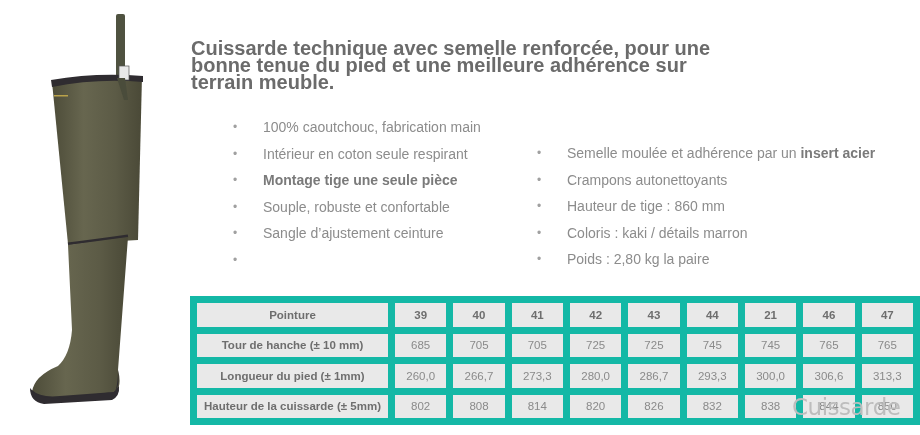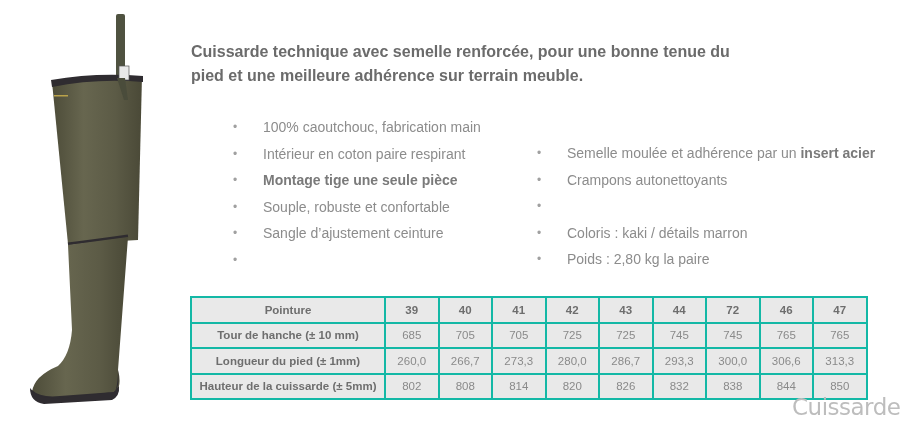--- a/index.html
+++ b/index.html
@@ -3,38 +3,38 @@
   <meta charset="utf-8">
   <style>
     html, body { margin:0; padding:0; }
     body {
       width:920px; height:435px; background:#ffffff; position:relative; overflow:hidden;
       font-family:"Liberation Sans", sans-serif;
     }
     .boot { position:absolute; left:0; top:0; width:180px; height:435px; }
     .intro {
       position:absolute; left:191px; top:40px; width:540px;
-      font-weight:bold; font-size:16px; line-height:24px; color:#6b6b6b;
+      font-weight:bold; font-size:20px; line-height:17px; color:#6b6b6b;
     }
     .features { position:absolute; top:117px; margin:0; padding:0; list-style:none; }
     .features li {
       position:relative; height:26.5px; line-height:20px; font-size:14px; color:#8c8c8c;
       padding-left:30px; white-space:nowrap;
     }
     .features li .bullet { position:absolute; left:0; top:0; color:#a0a0a0; font-size:12px; }
     .features li b { color:#7a7a7a; }
     .col-left { left:233px; }
     .col-right { left:537px; top:143px; }
 
     table.sizes {
       position:absolute; left:190px; top:296px; border-collapse:collapse;
       font-size:11.5px; color:#8a8a8a;
     }
     table.sizes td, table.sizes th {
-      background:#e9e9e9; border:2px solid #14b8a6; height:23.5px; padding:0;
+      background:#e9e9e9; border:7px solid #14b8a6; height:23.5px; padding:0;
       text-align:center;
     }
     table.sizes th { font-weight:bold; color:#6e6e6e; }
     table.sizes td.label { font-weight:bold; color:#6e6e6e; width:192px; }
     table.sizes td.num, table.sizes th.num { width:51.5px; }
     .watermark {
       position:absolute; left:792px; top:394px; font-size:23px; color:#bdbdbd;
       font-family:"DejaVu Sans", sans-serif; letter-spacing:-0.5px;
     }
   </style>
@@ -67,46 +67,46 @@
   <path d="M68 245 L128 237 L118 370 Q122 385 116 392 L60 400 Q38 402 32 392 Q34 376 58 366 Q70 355 72 330 Z" fill="url(#bootg)"></path>
 
   <path d="M32 392 Q34 398 40 402 L110 398 Q118 394 118 370 Q120 388 114 392 L60 396 Q40 398 32 390 Z" fill="#2f2c30"></path>
   <path d="M30 388 Q30 402 44 404 L112 400 Q120 396 119 386 L114 392 L60 398 Q38 400 30 388 Z" fill="#2f2c30"></path>
 </svg>
 
 <div class="intro">Cuissarde technique avec semelle renforcée, pour une bonne tenue du pied et une meilleure adhérence sur terrain meuble.</div>
 
 <ul class="features col-left">
   <li><span class="bullet">•</span><span>100% caoutchouc, fabrication main</span></li>
-  <li><span class="bullet">•</span><span>Intérieur en coton paire respirant</span></li>
+  <li><span class="bullet">•</span><span>Intérieur en coton seule respirant</span></li>
   <li><span class="bullet">•</span><b>Montage tige une seule pièce</b></li>
   <li><span class="bullet">•</span><span>Souple, robuste et confortable</span></li>
   <li><span class="bullet">•</span><span>Sangle d’ajustement ceinture</span></li>
   <li><span class="bullet">•</span></li>
 </ul>
 
 <ul class="features col-right">
   <li><span class="bullet">•</span><span>Semelle moulée et adhérence par un </span><b>insert acier</b></li>
   <li><span class="bullet">•</span><span>Crampons autonettoyants</span></li>
-  <li><span class="bullet">•</span></li>
+  <li><span class="bullet">•</span><span>Hauteur de tige : 860 mm</span></li>
   <li><span class="bullet">•</span><span>Coloris : kaki / détails marron</span></li>
   <li><span class="bullet">•</span><span>Poids : 2,80 kg la paire</span></li>
 </ul>
 
 <table class="sizes">
   <tbody>
       <tr>
     <th class="label" style="width:192px">Pointure</th>
     <th class="num">39</th>
     <th class="num">40</th>
     <th class="num">41</th>
     <th class="num">42</th>
     <th class="num">43</th>
     <th class="num">44</th>
-    <th class="num">72</th>
+    <th class="num">21</th>
     <th class="num">46</th>
     <th class="num">47</th>
   </tr>
   <tr>
     <td class="label">Tour de hanche (± 10 mm)</td>
     <td class="num">685</td>
     <td class="num">705</td>
     <td class="num">705</td>
     <td class="num">725</td>
     <td class="num">725</td>

